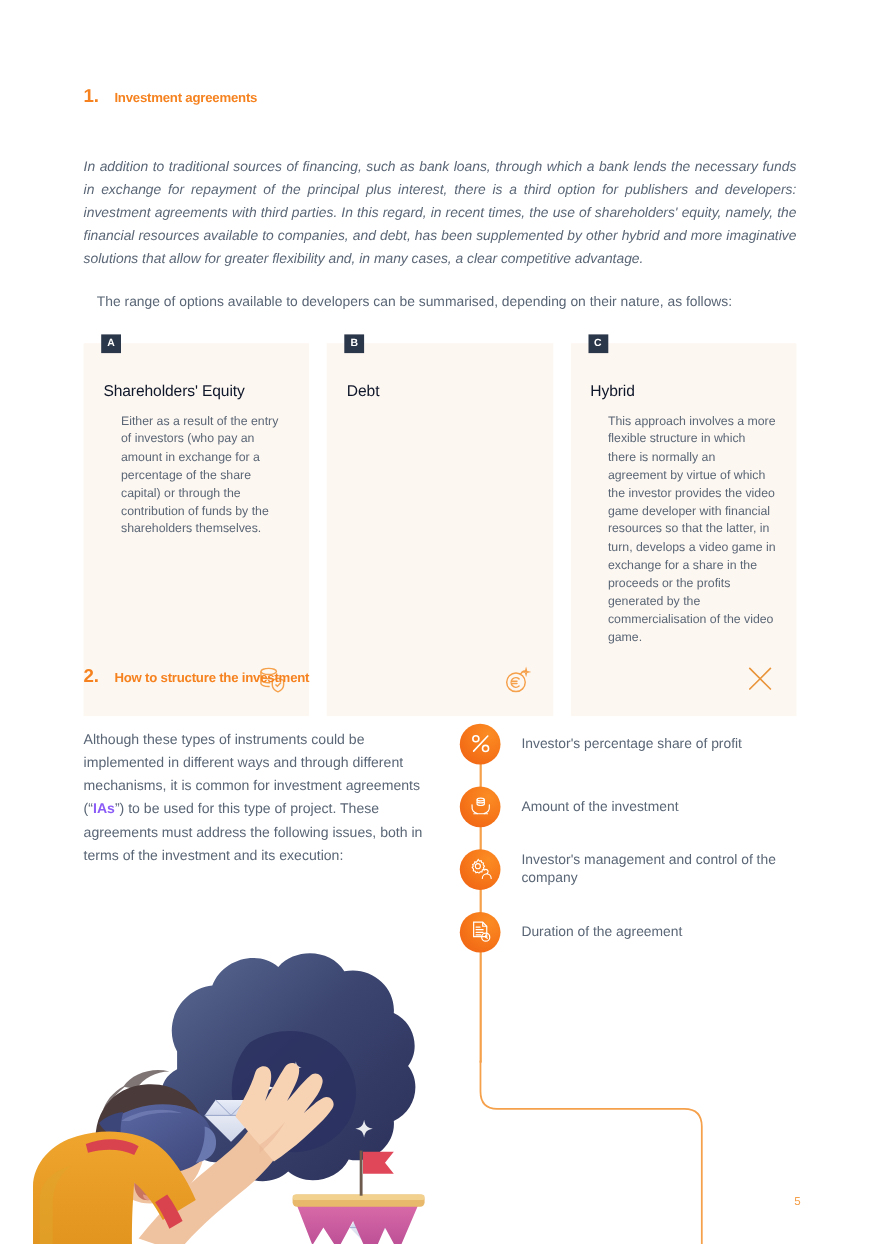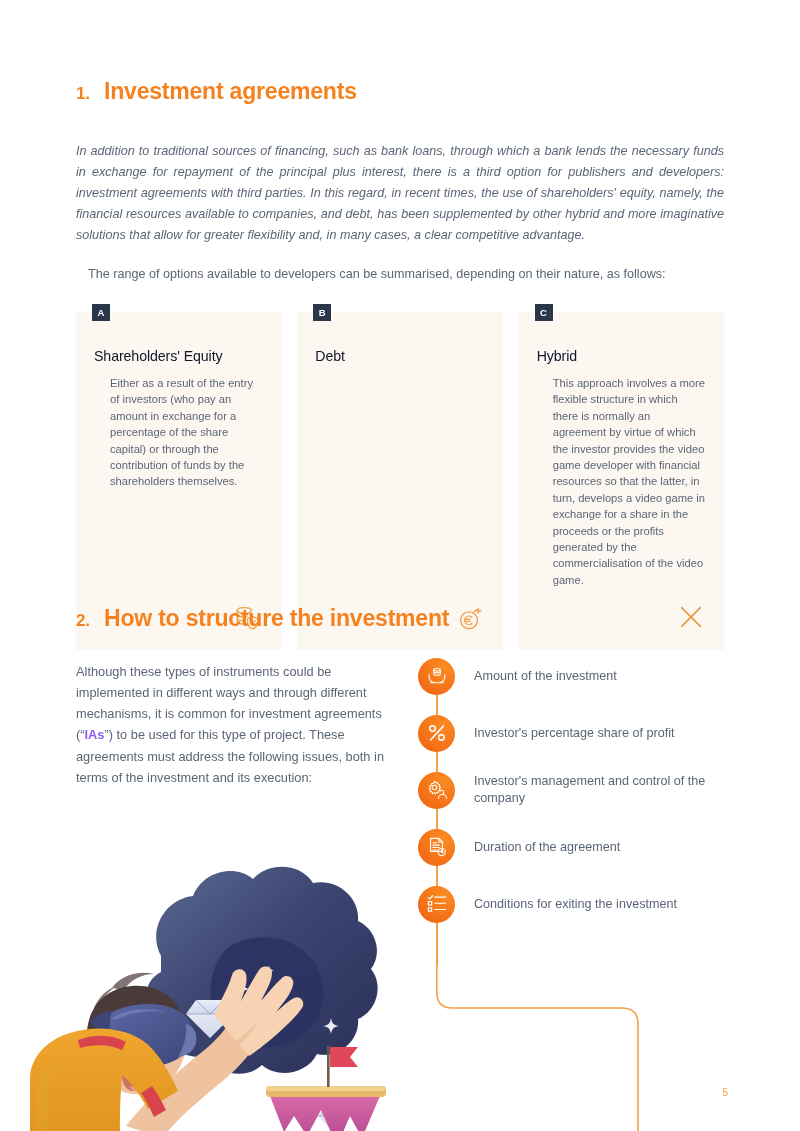--- a/index.html
+++ b/index.html
@@ -29,21 +29,21 @@
     color: #f5821f;
     font-weight: bold;
     font-size: 18px;
     letter-spacing: -0.2px;
   }
   .section-heading .num {
     width: 28px;
     flex: 0 0 28px;
     font-size: 17px;
   }
-  .section-heading .title { font-size: 23px; text-align: right; }
+  .section-heading .title { font-size: 12px; text-align: right; }
 
   #heading-1 { left: 76px; top: 78px; }
   #heading-2 { left: 76px; top: 605px; }
 
   
   .body-para {
     position: absolute;
     font-size: 12.6px;
     line-height: 21px;
     color: #5a6676;
@@ -245,40 +245,40 @@
     <span class="title">How to structure the investment</span>
   </div>
 
   <p class="body-para" id="para-3"><span>Although these types of instruments could be implemented in different ways and through different mechanisms, it is common for investment agreements (“</span><b>IAs</b><span>”) to be used for this type of project. These agreements must address the following issues, both in terms of the investment and its execution:</span></p>
 
   <div class="timeline">
     <div class="tl-line-v"></div>
 
     <div class="tl-item">
       <div class="tl-bullet">
+        <svg width="22" height="22" viewBox="0 0 24 24" fill="none" stroke="#ffffff" stroke-width="1.6">
+          <circle cx="7.2" cy="7.2" r="3"></circle>
+          <circle cx="16.8" cy="16.8" r="3"></circle>
+          <path d="M19 4.5L5 19.5" stroke-linecap="round"></path>
+        </svg>
+      </div>
+      <div class="tl-label">Investor's percentage share of profit</div>
+    </div>
+
+    <div class="tl-item">
+      <div class="tl-bullet">
         <svg width="22" height="22" viewBox="0 0 24 24" fill="none" stroke="#ffffff" stroke-width="1.2">
           <ellipse cx="12" cy="5.2" rx="3.6" ry="1.4"></ellipse>
           <path d="M8.4 5.2v2c0 .77 1.6 1.4 3.6 1.4s3.6-.63 3.6-1.4v-2"></path>
           <path d="M8.4 7.8v2c0 .77 1.6 1.4 3.6 1.4s3.6-.63 3.6-1.4v-2"></path>
           <path d="M3.4 10.6c0 0-.3 4.4 1.2 6.2 1 1.2 2.6 2 4 2.4M20.6 10.6c0 0 .3 4.4-1.2 6.2-1 1.2-2.6 2-4 2.4" stroke-linecap="round"></path>
           <path d="M5.2 19.4h13.6" stroke-linecap="round"></path>
         </svg>
       </div>
       <div class="tl-label">Amount of the investment</div>
-    </div>
-
-    <div class="tl-item">
-      <div class="tl-bullet">
-        <svg width="22" height="22" viewBox="0 0 24 24" fill="none" stroke="#ffffff" stroke-width="1.6">
-          <circle cx="7.2" cy="7.2" r="3"></circle>
-          <circle cx="16.8" cy="16.8" r="3"></circle>
-          <path d="M19 4.5L5 19.5" stroke-linecap="round"></path>
-        </svg>
-      </div>
-      <div class="tl-label">Investor's percentage share of profit</div>
     </div>
 
     <div class="tl-item">
       <div class="tl-bullet">
         <svg width="22" height="22" viewBox="0 0 24 24" fill="none" stroke="#ffffff" stroke-width="1.1">
           <path d="M9.6 2.6l1.1 1.5 1.8-.3.5 1.8 1.8.5-.4 1.8 1.4 1.2-1.1 1.5.6 1.7-1.7.7-.3 1.8-1.8-.1-1.2 1.4-1.5-1-1.6.7-.7-1.7-1.8-.4.2-1.8-1.3-1.2 1-1.5-.6-1.7 1.7-.7.4-1.8 1.8.2z"></path>
           <circle cx="9.2" cy="9.2" r="2.5"></circle>
           <path d="M15.4 13.2a2.2 2.2 0 1 1 3.2 3M13.6 21.4c0-2.6 2-4.6 4.4-4.6s4.4 2 4.4 4.6" stroke-linecap="round"></path>
         </svg>
       </div>
@@ -291,31 +291,20 @@
           <path d="M5 2.6h9l4 4v10.2h-13z"></path>
           <path d="M14 2.6v4h4"></path>
           <path d="M7.4 7.4h4M7.4 10h7M7.4 12.6h7M7.4 15.2h4.6" stroke-linecap="round"></path>
           <circle cx="17" cy="17.4" r="4"></circle>
           <path d="M17 15.3v2.3l1.6 1" stroke-linecap="round"></path>
         </svg>
       </div>
       <div class="tl-label">Duration of the agreement</div>
     </div>
 
-    <div class="tl-item">
-      <div class="tl-bullet">
-        <svg width="22" height="22" viewBox="0 0 24 24" fill="none" stroke="#ffffff" stroke-width="1.3">
-          <path d="M2.6 4.8l1.6 1.6 3-3.4" stroke-linecap="round"></path>
-          <rect x="2.6" y="9.4" width="3.6" height="3.6"></rect>
-          <rect x="2.6" y="16.2" width="3.6" height="3.6"></rect>
-          <path d="M9.6 4.6h11.8M9.6 11.2h11.8M9.6 18h11.8" stroke-linecap="round"></path>
-        </svg>
-      </div>
-      <div class="tl-label">Conditions for exiting the investment</div>
-    </div>
 
     <svg class="tl-elbow" viewBox="0 0 260 230">
       <path d="M18.8 0 V28 Q18.8 44 34 44 H204 Q220 44 220 60 V230" fill="none" stroke="#f5a04a" stroke-width="1.6"></path>
     </svg>
   </div>
 
   <div class="illustration">
     <svg width="400" height="303" viewBox="0 0 400 303">
       <defs>
         <linearGradient id="blobGrad" x1="0" y1="0" x2="1" y2="1">

